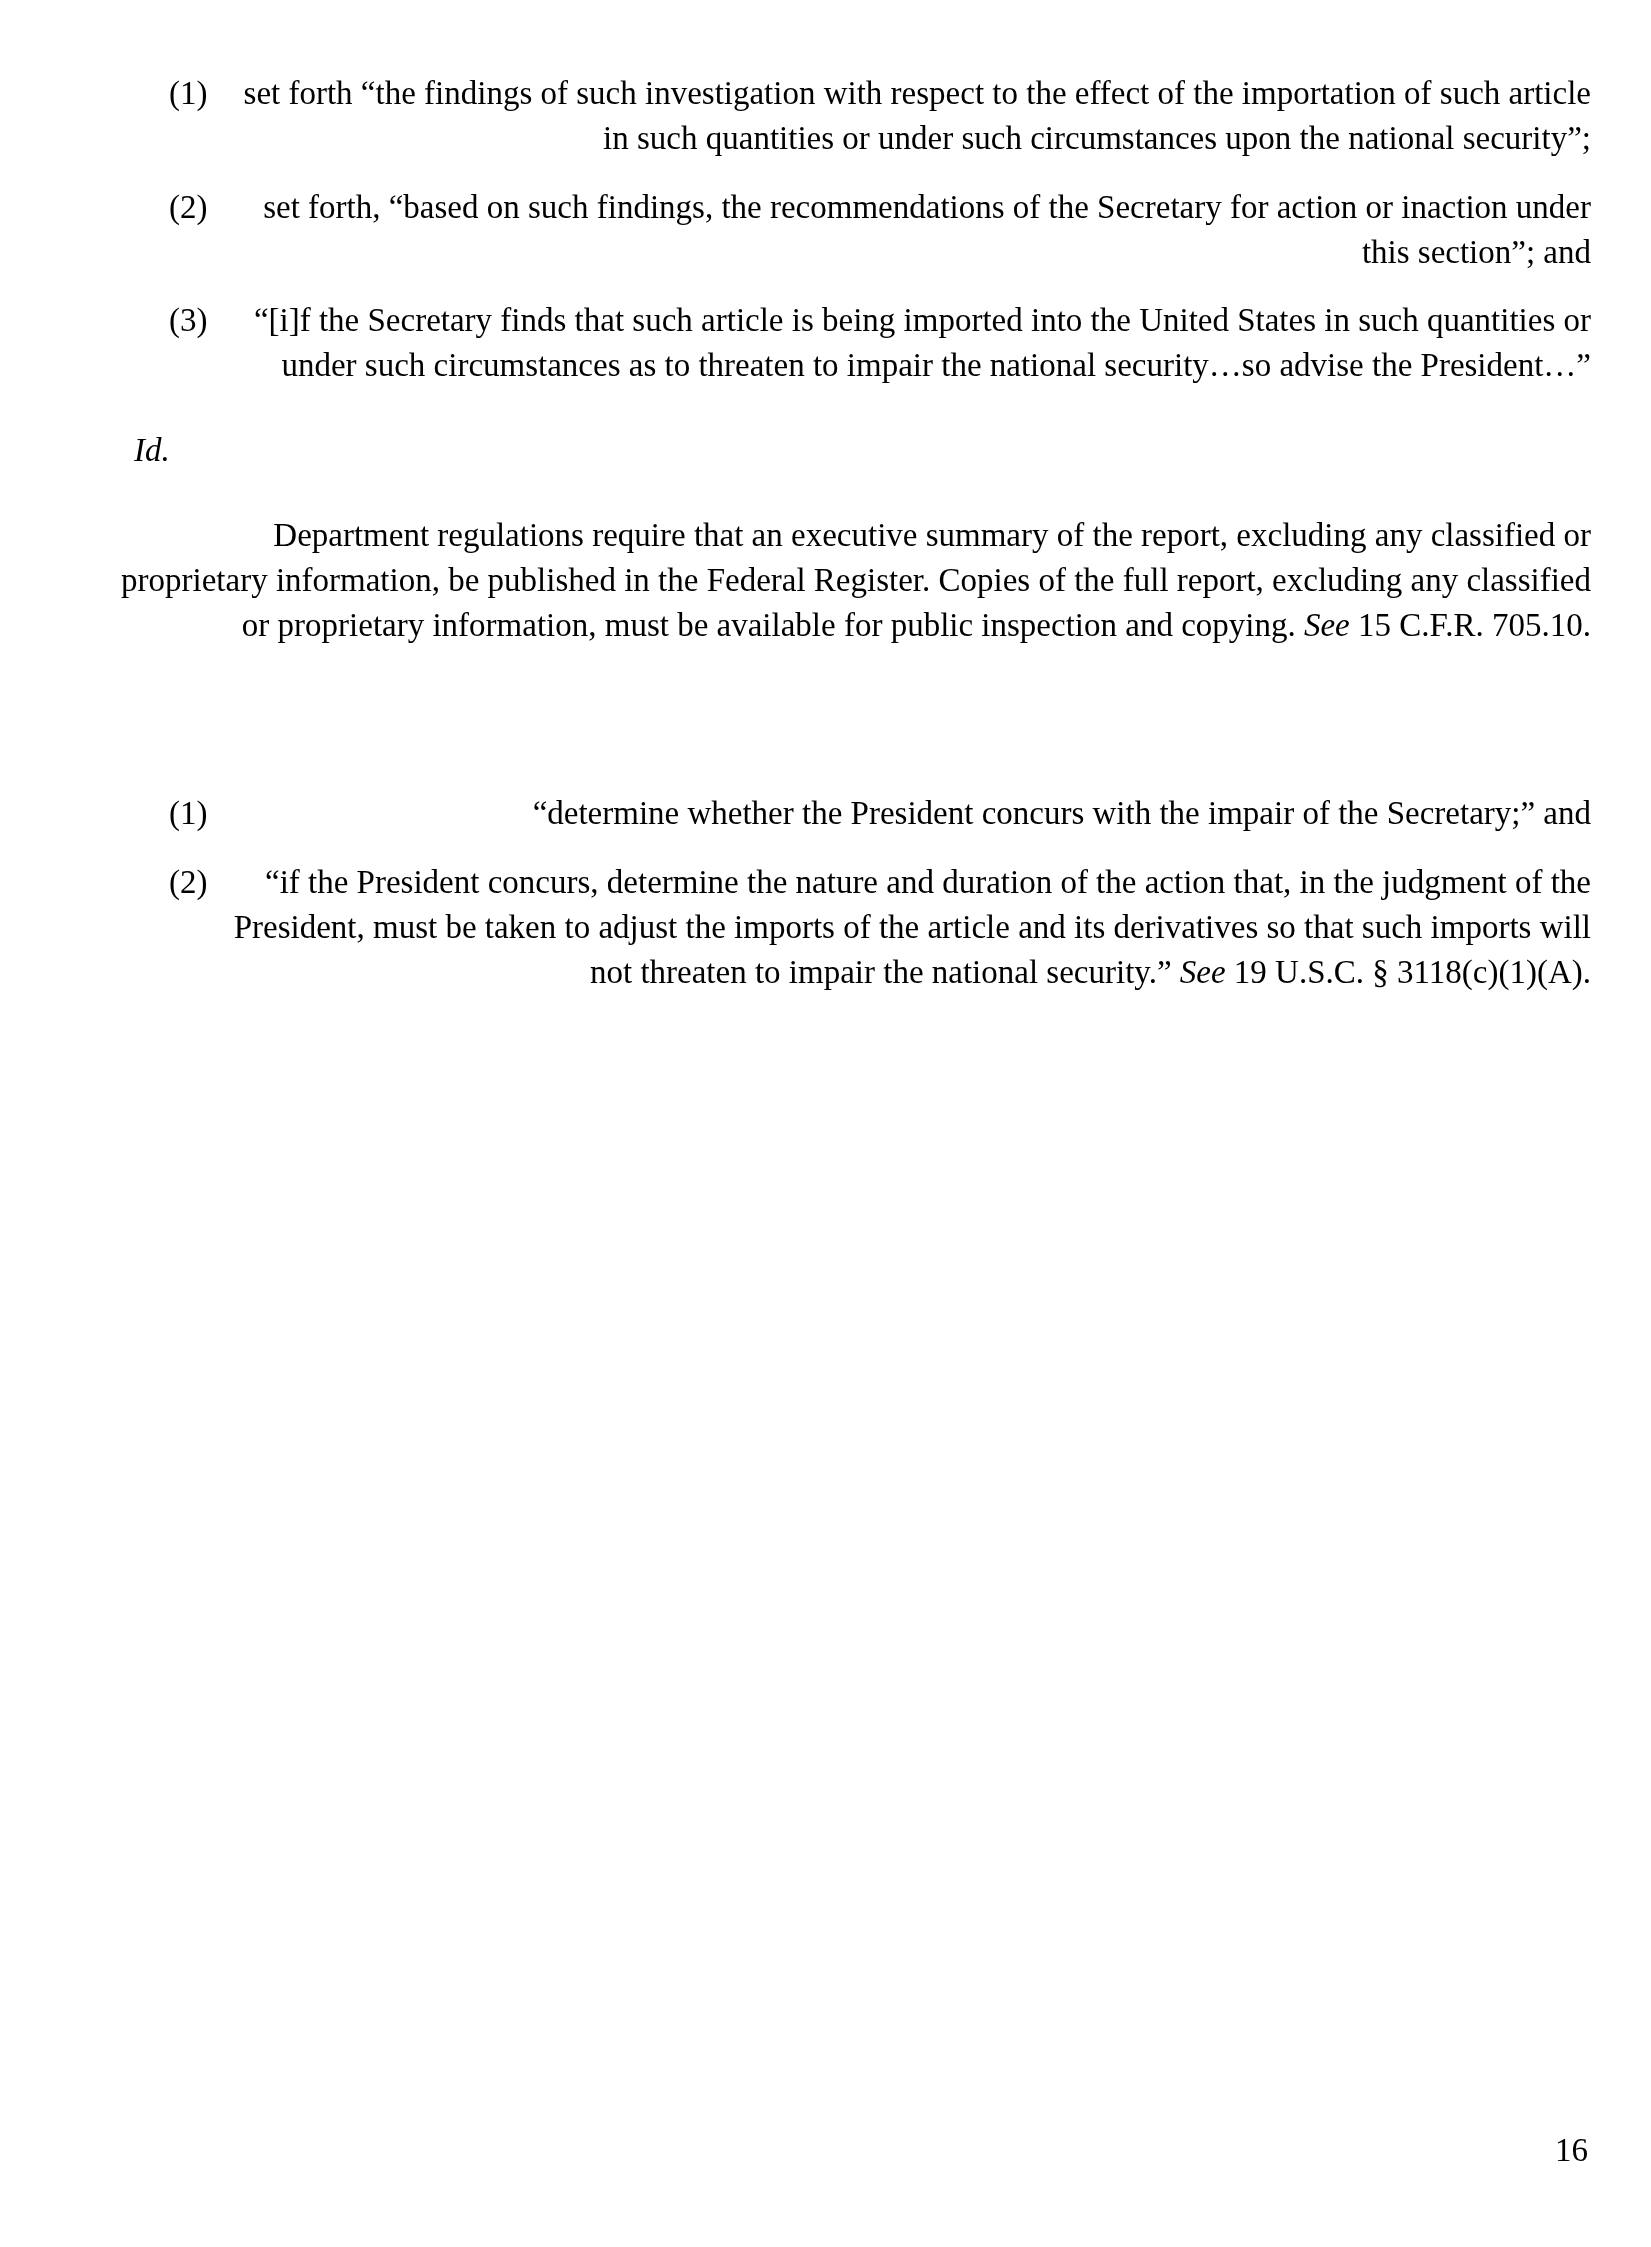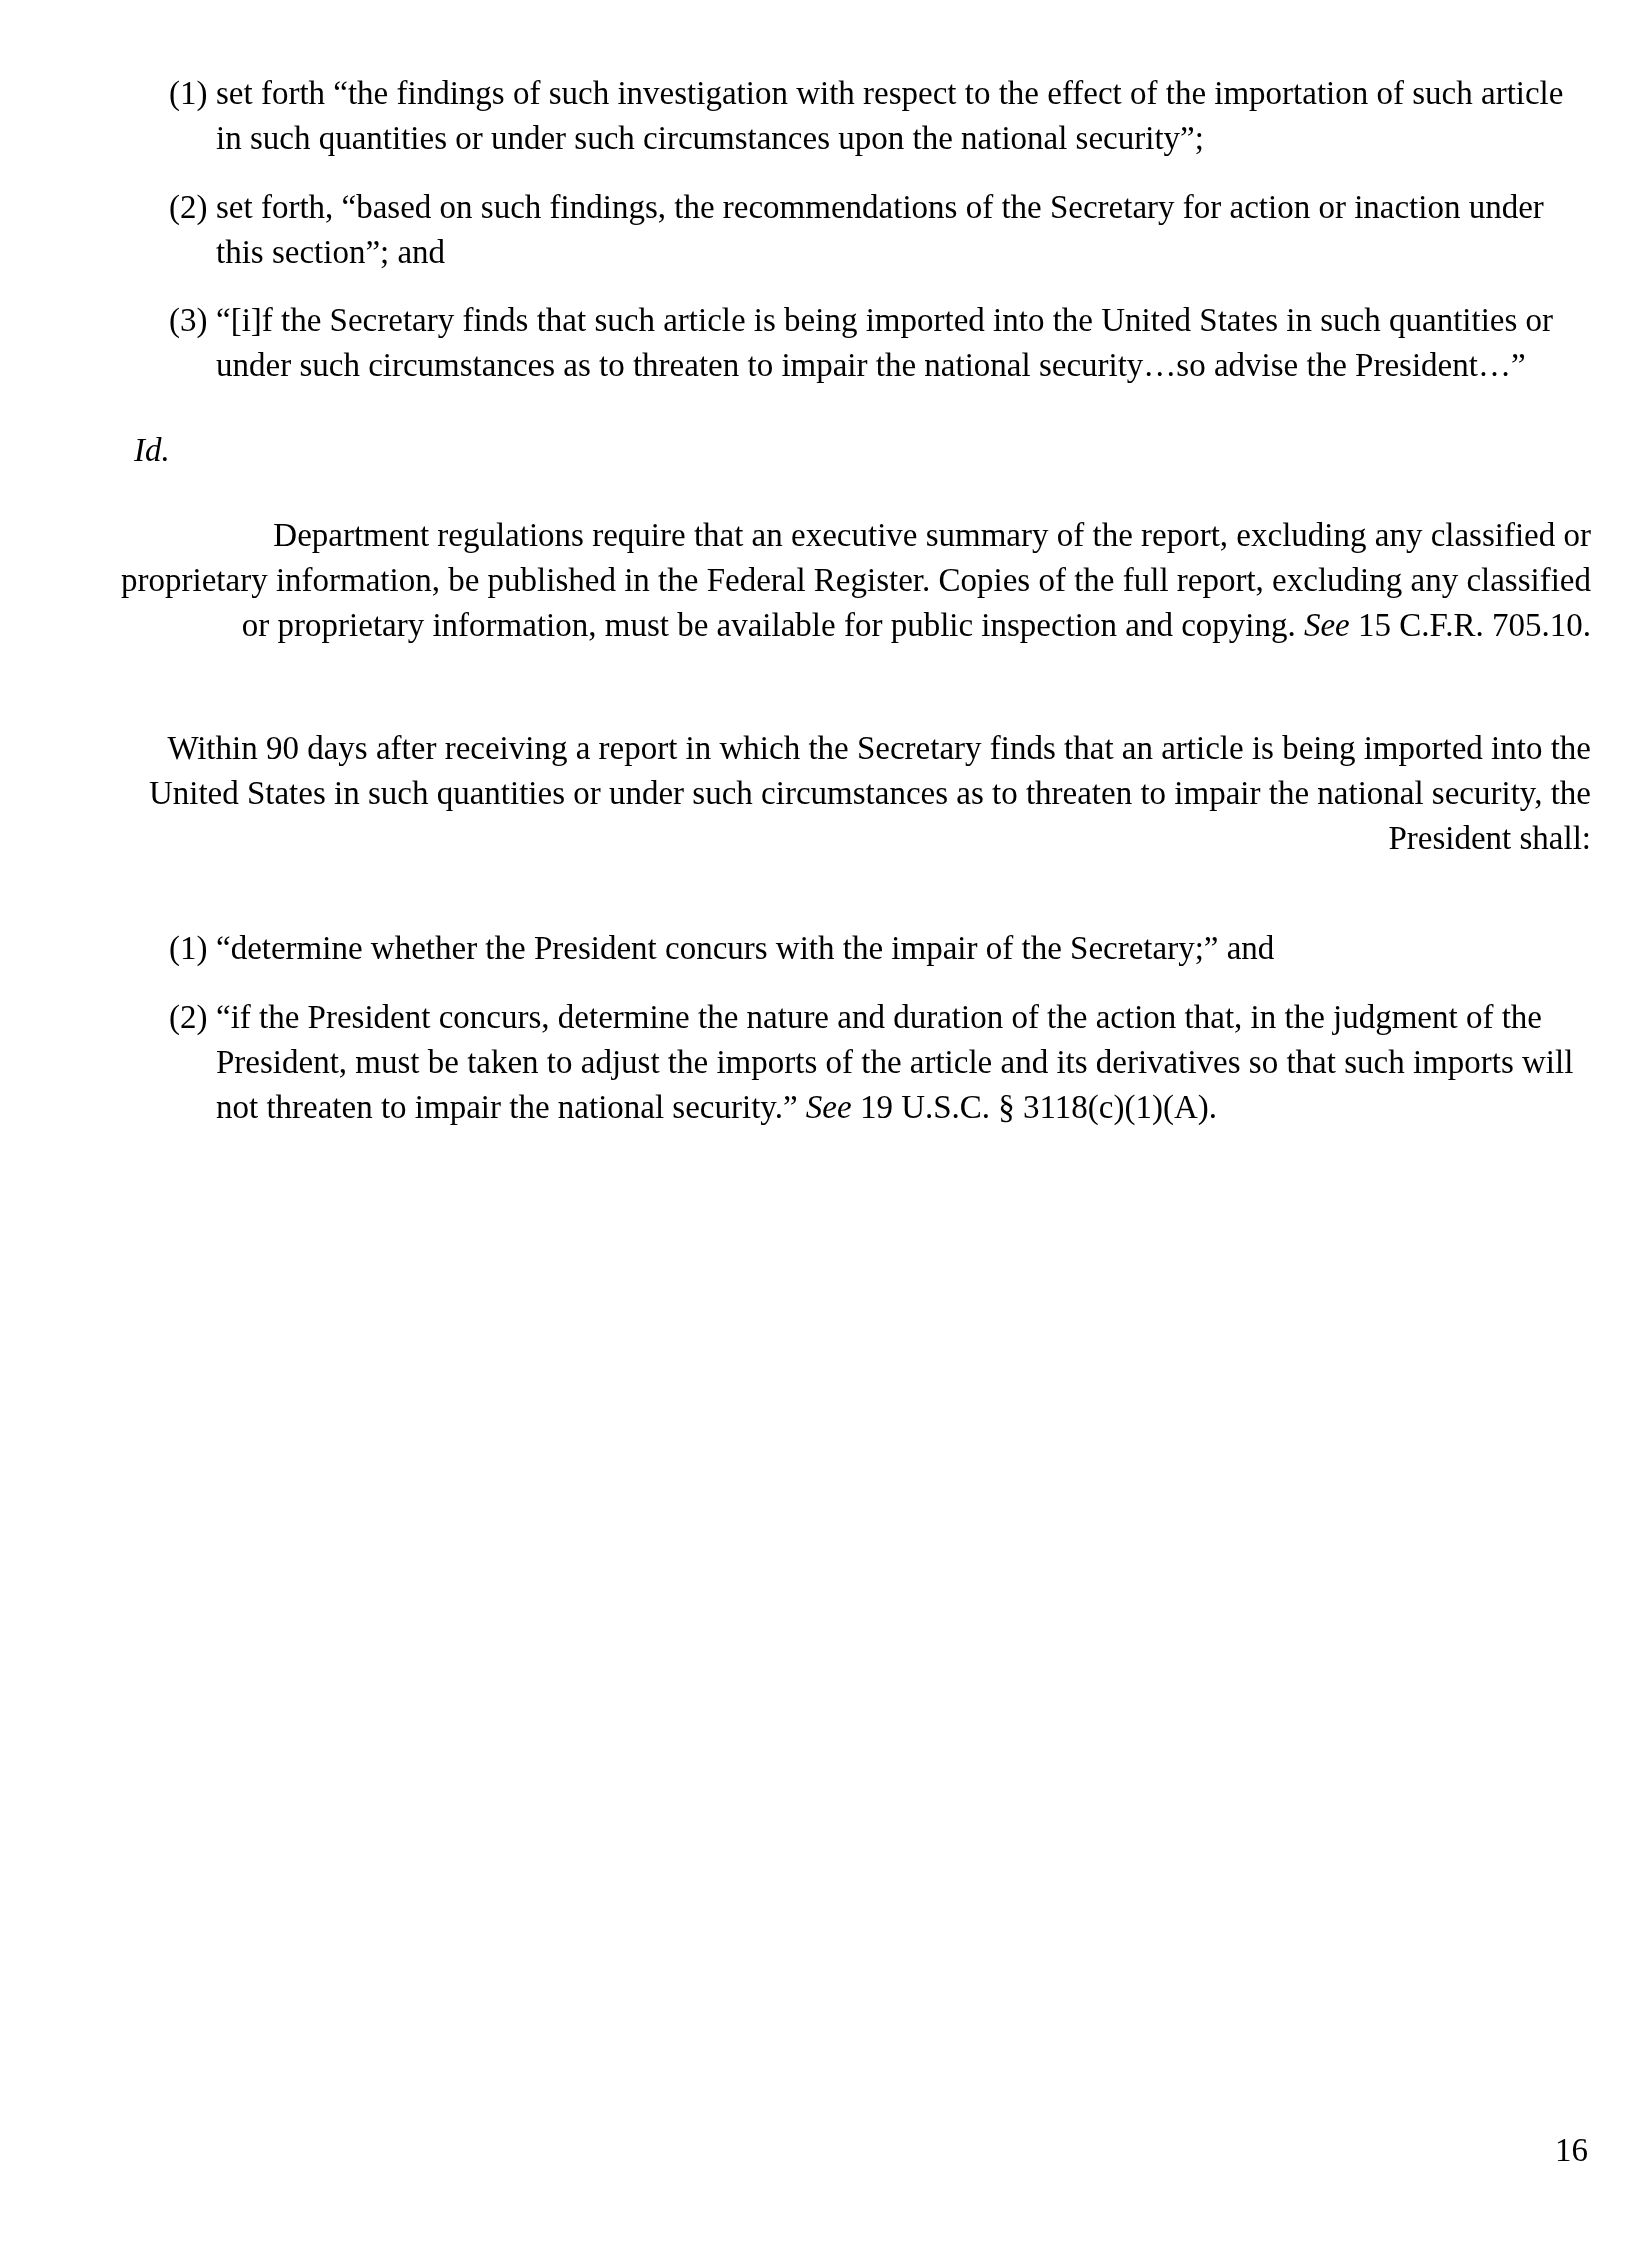--- a/index.html
+++ b/index.html
@@ -40,21 +40,21 @@
     flex: 0 0 auto;
     width: 47px;
     font-size: 33px;
     line-height: 45px;
     white-space: nowrap;
   }
   .li-text {
     flex: 1 1 auto;
     font-size: 33px;
     line-height: 45px;
-    text-align: left;
+    text-align: right;
   }
 
   
   .para {
     font-size: 33px;
     line-height: 45px;
     text-indent: 56px;
     margin: 0;
     text-align: right;
   }
@@ -114,21 +114,20 @@
     </div>
 
     <div class="gap-md"></div>
 
     <p class="para">
       <span>Department regulations require that an executive summary of the report, excluding any classified or proprietary information, be published in the Federal Register.  Copies of the full report, excluding any classified or proprietary information, must be available for public inspection and copying.  </span><span class="cite">See</span><span> 15 C.F.R. 705.10.</span>
     </p>
 
     <div class="gap-xl"></div>
 
-    <p class="para">Within 90 days after receiving a report in which the Secretary finds that an article is being imported into the United States in such quantities or under such circumstances as to threaten to impair the national security, the President shall:</p>
 
     <div class="gap-lg"></div>
 
     <div class="numlist">
 
       <div class="li">
         <span class="marker">(1)</span>
         <span class="li-text"><span>“determine whether the President concurs with the impair of the Secretary;” and</span></span>
       </div>
 

